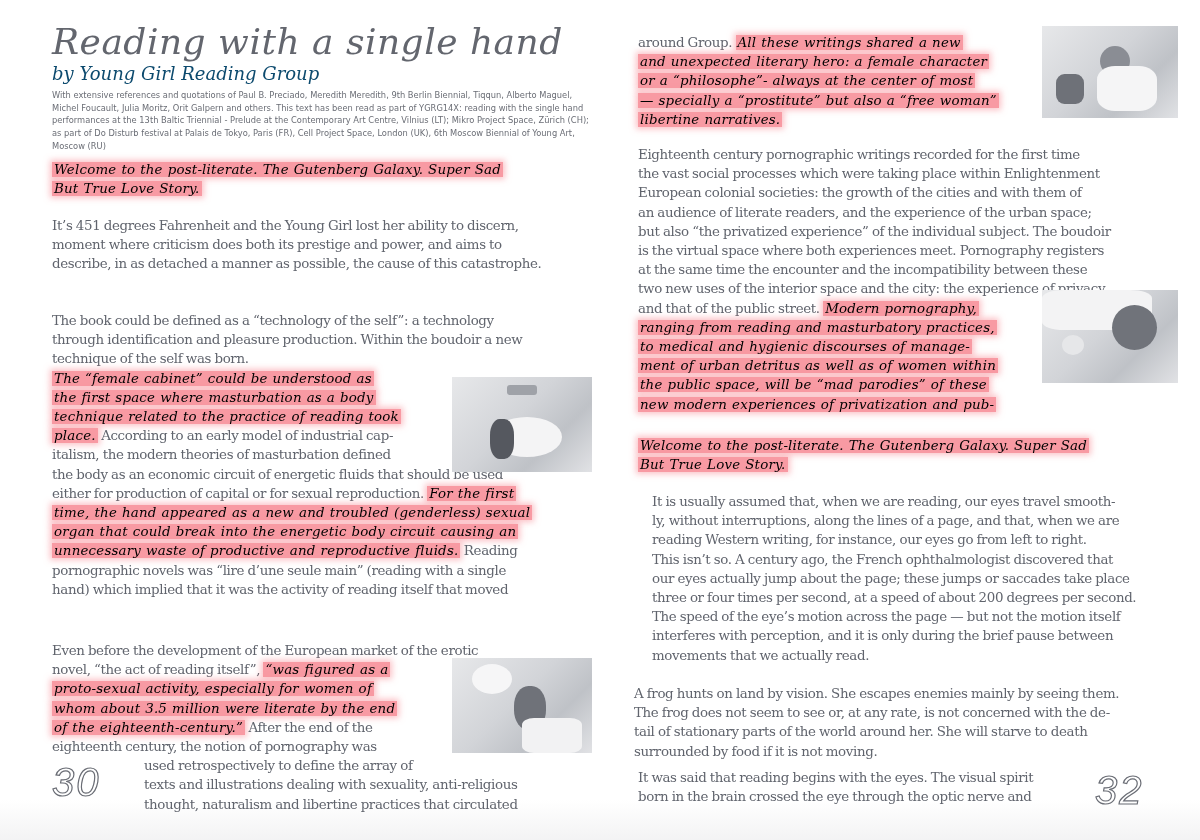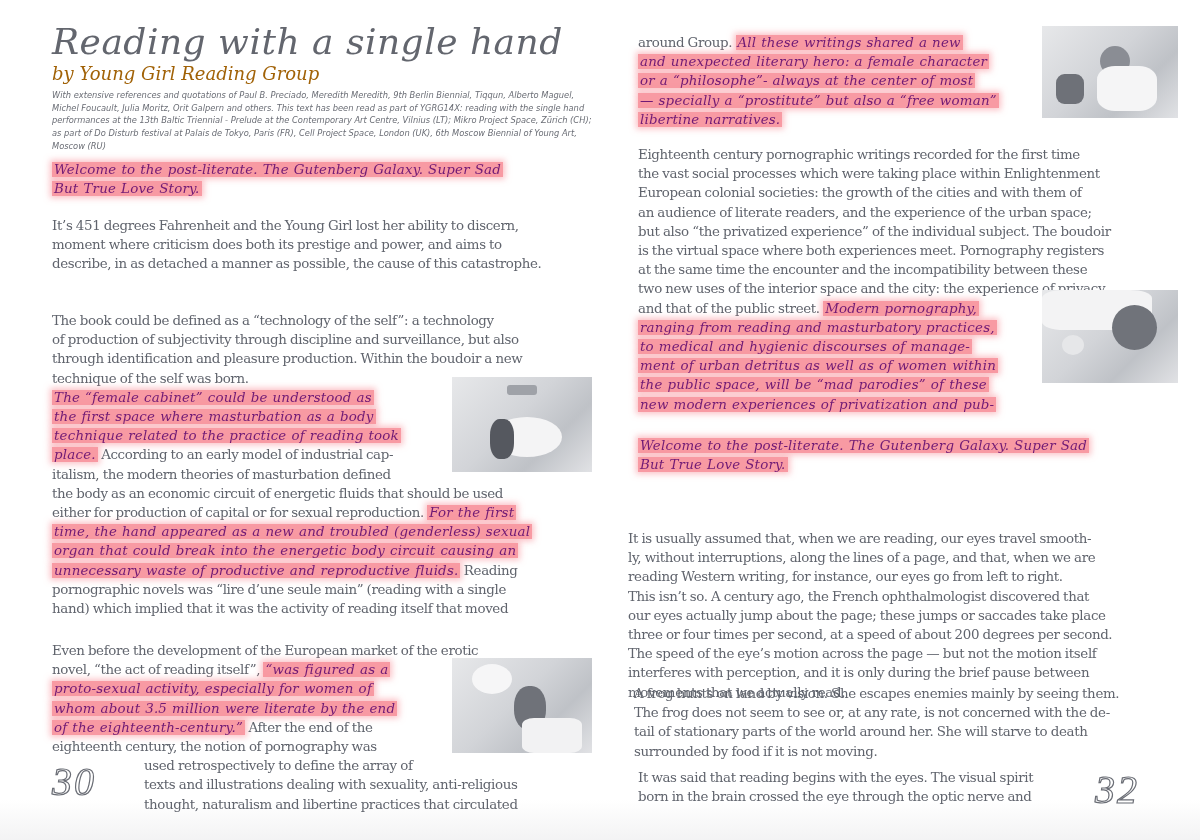--- a/index.html
+++ b/index.html
@@ -16,54 +16,54 @@
 
     .title {
       position: absolute; left: 24px; top: 20px; margin: 0;
       font-family: "DejaVu Serif", serif; font-style: italic; font-weight: normal;
       font-size: 36px; color: #63666e; letter-spacing: 0.5px; line-height: 44px;
       white-space: nowrap;
     }
     .byline {
       position: absolute; left: 24px; top: 62px; margin: 0;
       font-family: "DejaVu Serif", serif; font-style: italic; font-weight: normal;
-      font-size: 18px; color: #a16207; line-height: 24px; white-space: nowrap;
+      font-size: 18px; color: #0c4a6e; line-height: 24px; white-space: nowrap;
     }
     .credits {
       position: absolute; left: 24px; top: 89px; width: 545px; margin: 0;
-      font-family: "DejaVu Sans", sans-serif; font-style: italic;
+      font-family: "DejaVu Sans", sans-serif; 
       font-size: 8.3px; line-height: 12.7px; color: #6a6d75;
     }
 
     .text {
       position: absolute;
       font-family: "DejaVu Serif", serif;
       font-size: 13.4px; line-height: 19.2px; color: #60646d;
       margin: 0; letter-spacing: -0.35px; word-spacing: -0.5px;
     }
     .hl {
       font-family: "DejaVu Serif", serif; font-style: italic;
-      color: #701a75;
+      color: #000000;
       background: #f89aa3;
       box-shadow: 0 0 6px 2px rgba(248, 140, 150, 0.55);
       letter-spacing: 0.2px; word-spacing: 0.5px;
       -webkit-box-decoration-break: clone; box-decoration-break: clone;
       padding: 0 2px;
     }
     .line { display: block; white-space: nowrap; }
 
     .photo {
       position: absolute;
       background: linear-gradient(135deg, #e7e8ea 0%, #d2d4d8 45%, #bfc2c7 70%, #e1e2e5 100%);
       overflow: hidden;
     }
     .photo .fig { position: absolute; border-radius: 50%; }
 
     .page-num {
-      position: absolute; font-family: Liberation Serif, serif; font-style: italic;
+      position: absolute; font-family: Liberation Sans, sans-serif; font-style: italic;
       font-size: 40px; color: #ffffff;
       -webkit-text-stroke: 1.2px #6a6d75;
       letter-spacing: 2px; line-height: 40px;
     }
   </style>
 </head>
 <body>
 
 <div class="page page-left">
   <h1 class="title">Reading with a single hand</h1>
@@ -76,21 +76,20 @@
   </div>
 
   <div class="text" style="left:24px; top:216px;">
     <span class="line">It’s 451 degrees Fahrenheit and the Young Girl lost her ability to discern,</span>
     <span class="line">moment where criticism does both its prestige and power, and aims to</span>
     <span class="line">describe, in as detached a manner as possible, the cause of this catastrophe.</span>
   </div>
 
   <div class="text" style="left:24px; top:311px;">
     <span class="line">The book could be defined as a “technology of the self”: a technology</span>
-    <span class="line">of production of subjectivity through discipline and surveillance, but also</span>
     <span class="line">through identification and pleasure production. Within the boudoir a new</span>
     <span class="line">technique of the self was born.</span>
     <span class="line"><span class="hl">The “female cabinet” could be understood as</span></span>
     <span class="line"><span class="hl">the first space where masturbation as a body</span></span>
     <span class="line"><span class="hl">technique related to the practice of reading took</span></span>
     <span class="line"><span class="hl">place.</span><span> According to an early model of industrial cap-</span></span>
     <span class="line">italism, the modern theories of masturbation defined</span>
     <span class="line">the body as an economic circuit of energetic fluids that should be used</span>
     <span class="line"><span>either for production of capital or for sexual reproduction. </span><span class="hl">For the first</span></span>
     <span class="line"><span class="hl">time, the hand appeared as a new and troubled (genderless) sexual</span></span>
@@ -150,21 +149,21 @@
     <span class="line"><span class="hl">ment of urban detritus as well as of women within</span></span>
     <span class="line"><span class="hl">the public space, will be “mad parodies” of these</span></span>
     <span class="line"><span class="hl">new modern experiences of privatization and pub-</span></span>
   </div>
 
   <div class="text" style="left:38px; top:436px;">
     <span class="line"><span class="hl">Welcome to the post-literate. The Gutenberg Galaxy. Super Sad</span></span>
     <span class="line"><span class="hl">But True Love Story.</span></span>
   </div>
 
-  <div class="text" style="left:28px; top:492px;margin-top:37px;">
+  <div class="text" style="left:52px; top:492px;">
     <span class="line">It is usually assumed that, when we are reading, our eyes travel smooth-</span>
     <span class="line">ly, without interruptions, along the lines of a page, and that, when we are</span>
     <span class="line">reading Western writing, for instance, our eyes go from left to right.</span>
     <span class="line">This isn’t so. A century ago, the French ophthalmologist discovered that</span>
     <span class="line">our eyes actually jump about the page; these jumps or saccades take place</span>
     <span class="line">three or four times per second, at a speed of about 200 degrees per second.</span>
     <span class="line">The speed of the eye’s motion across the page — but not the motion itself</span>
     <span class="line">interferes with perception, and it is only during the brief pause between</span>
     <span class="line">movements that we actually read.</span>
   </div>

